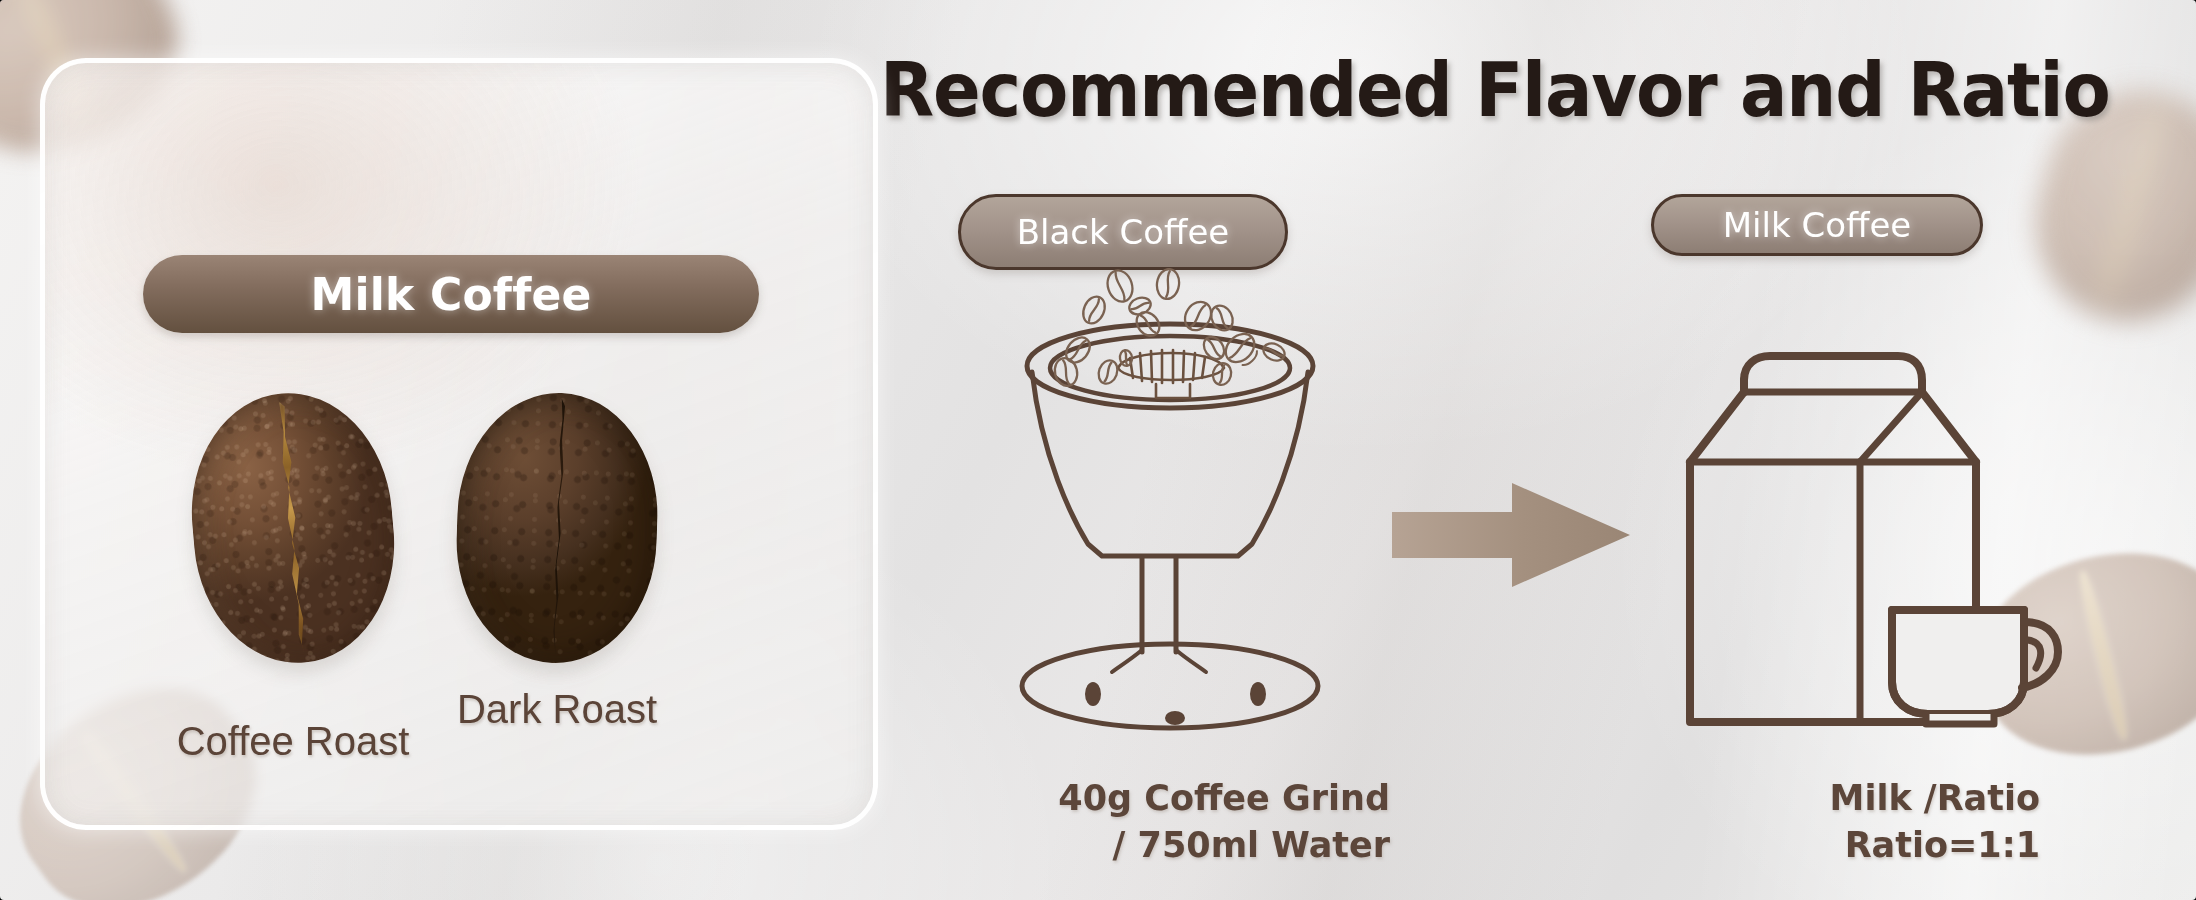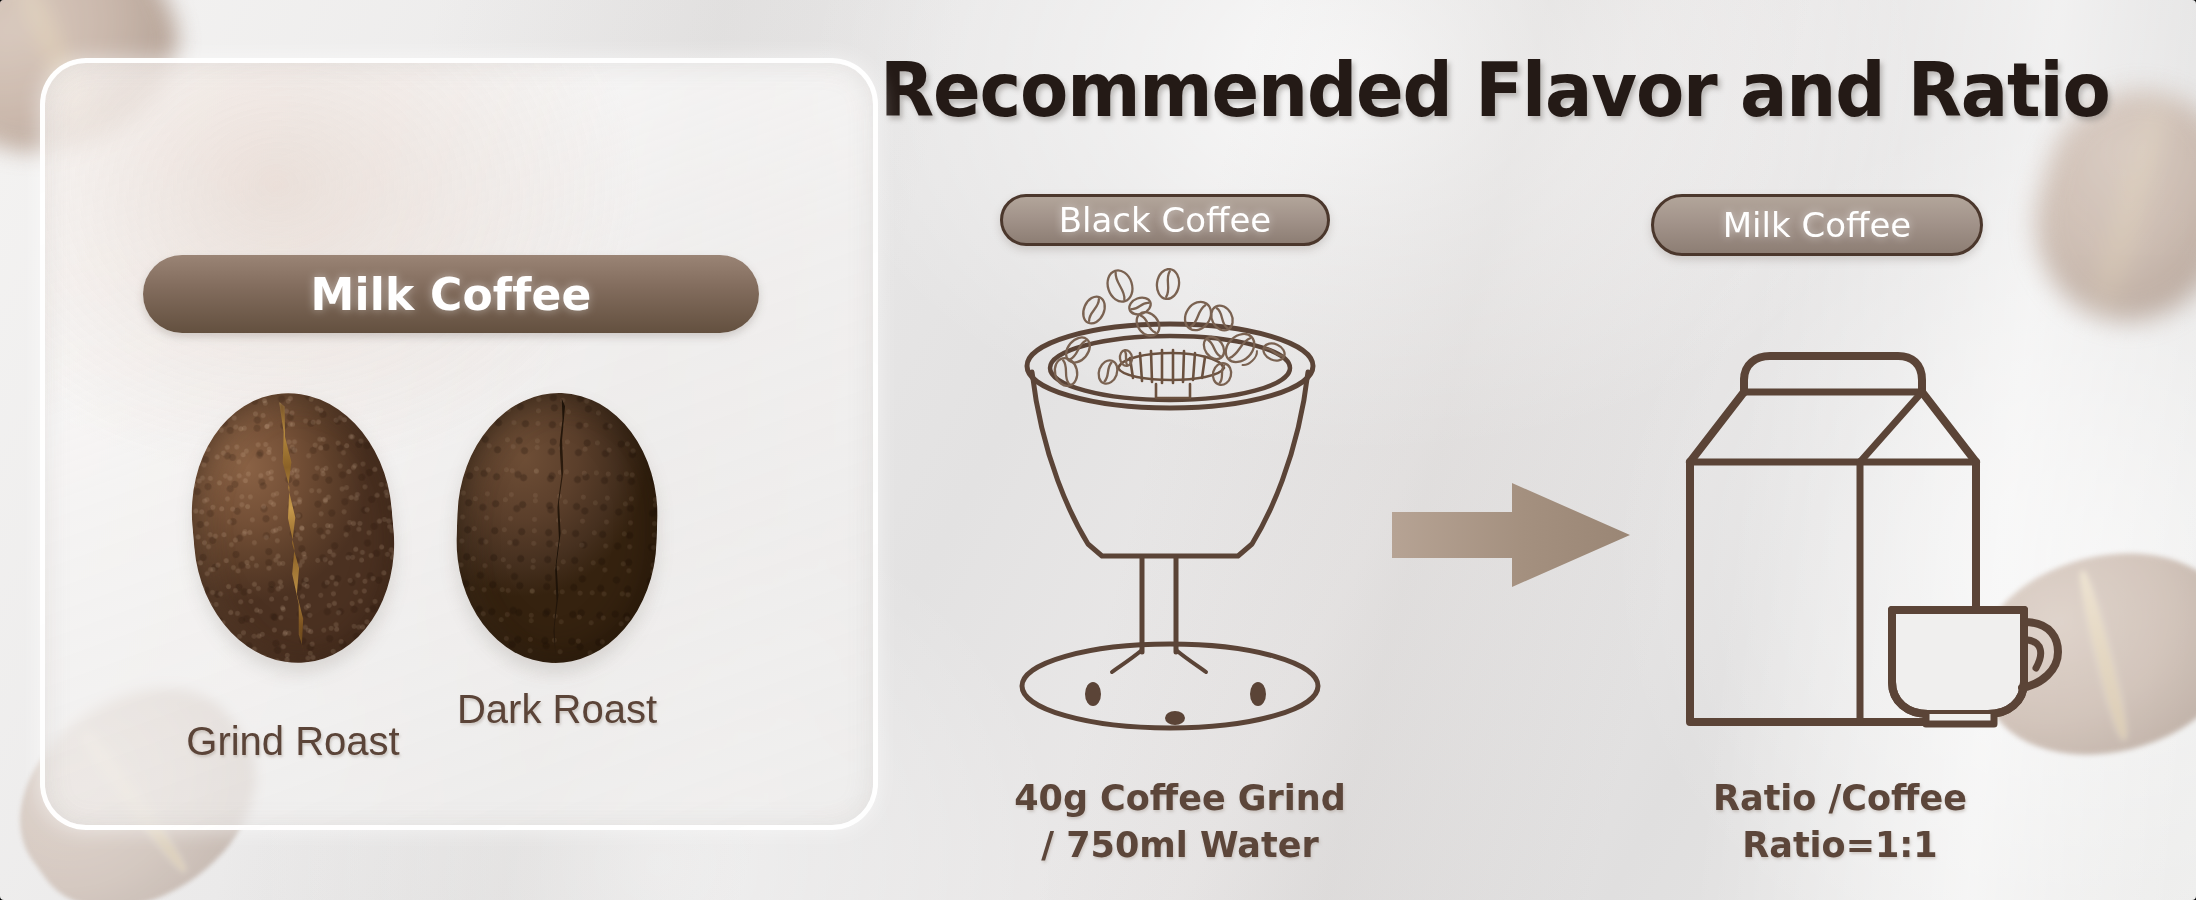--- a/index.html
+++ b/index.html
@@ -119,21 +119,21 @@
     text-shadow: 0 0 10px rgba(255,255,255,.45);
   }
   
   .pill.outlined {
     border: 3px solid #4b372c;
     background: linear-gradient(180deg, #b2a59a 0%, #a2938a 46%, #8d7e74 100%);
     box-shadow: 0 4px 8px rgba(135,126,118,.30);
     text-shadow: 0 0 9px rgba(255,255,255,.55);
     font-size: 34px; font-weight: 400;
   }
-  #pill-black-coffee { left: 1000px; top: 194px; width: 330px; height: 52px; }
+  #pill-black-coffee { left: 958px; top: 194px; width: 330px; height: 76px; }
   #pill-milk-coffee-right { left: 1651px; top: 194px; width: 332px; height: 62px; }
 
   
   .roast-bean { position: absolute; }
   .roast-bean .shape {
     position: absolute; inset: 0;
     border-radius: 50% / 46%;
     overflow: hidden;
   }
   #bean-medium { left: 148px; top: 330px; width: 200px; height: 270px; transform: rotate(-5deg); }
@@ -221,21 +221,21 @@
   #label-dark-roast   { left: 352px; top: 624px; }
 
   
   .illus { position: absolute; }
   #dripper-illustration { left: 990px; top: 268px; width: 360px; height: 470px; }
   #carton-illustration  { left: 1664px; top: 310px; width: 400px; height: 425px; }
   #flow-arrow           { left: 1392px; top: 480px; width: 238px; height: 110px; }
 
   .caption {
     position: absolute;
-    text-align: center;
+    text-align: right;
     font-family: "DejaVu Sans", sans-serif;
     font-weight: 700;
     font-size: 35px;
     line-height: 47px;
     color: #5c463a;
     text-shadow: 1px 2px 3px rgba(175,166,158,.50);
     white-space: pre-line;
   }
   #caption-dripper { left: 970px;  top: 775px; width: 420px; }
   #caption-carton  { left: 1640px; top: 775px; width: 400px; }
@@ -273,21 +273,21 @@
     <div class="roast-bean" id="bean-medium">
       <div class="shape"></div>
       <div class="crack"></div>
     </div>
 
     <div class="roast-bean" id="bean-dark">
       <div class="shape"></div>
       <div class="crack"></div>
     </div>
 
-    <div class="roast-label" id="label-medium-roast">Grind Roast</div>
+    <div class="roast-label" id="label-medium-roast">Coffee Roast</div>
 
     <div class="roast-label" id="label-dark-roast">Dark Roast</div>
   </div>
 
   <div class="pill outlined" id="pill-black-coffee">Black Coffee</div>
 
   <div class="illus" id="dripper-illustration">
     <svg viewBox="0 0 360 470" width="360" height="470" fill="none" stroke="#5b4437" stroke-width="5" stroke-linecap="round" stroke-linejoin="round">
 
       <ellipse cx="180" cy="98" rx="143" ry="42"></ellipse>
@@ -430,16 +430,16 @@
                  C 244 404, 228 392, 228 372 Z"></path>
 
         <path d="M262 404 L 262 414 L 330 414 L 330 404" stroke-width="7" fill="#f0efee"></path>
 
         <path d="M360 312 C 388 312, 394 330, 394 342 C 394 360, 378 374, 358 378" stroke-width="8"></path>
         <path d="M364 330 C 378 332, 380 344, 372 358" stroke-width="7"></path>
       </g>
     </svg>
   </div>
 
-  <div class="caption" id="caption-carton">Ratio /Coffee
+  <div class="caption" id="caption-carton">Milk /Ratio
 Ratio=1:1</div>
 
 </div>
 
 </body></html>

